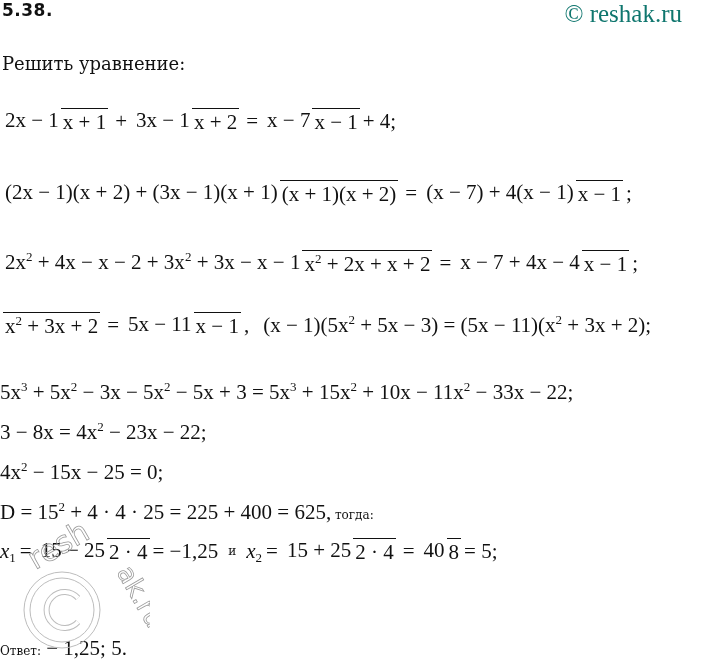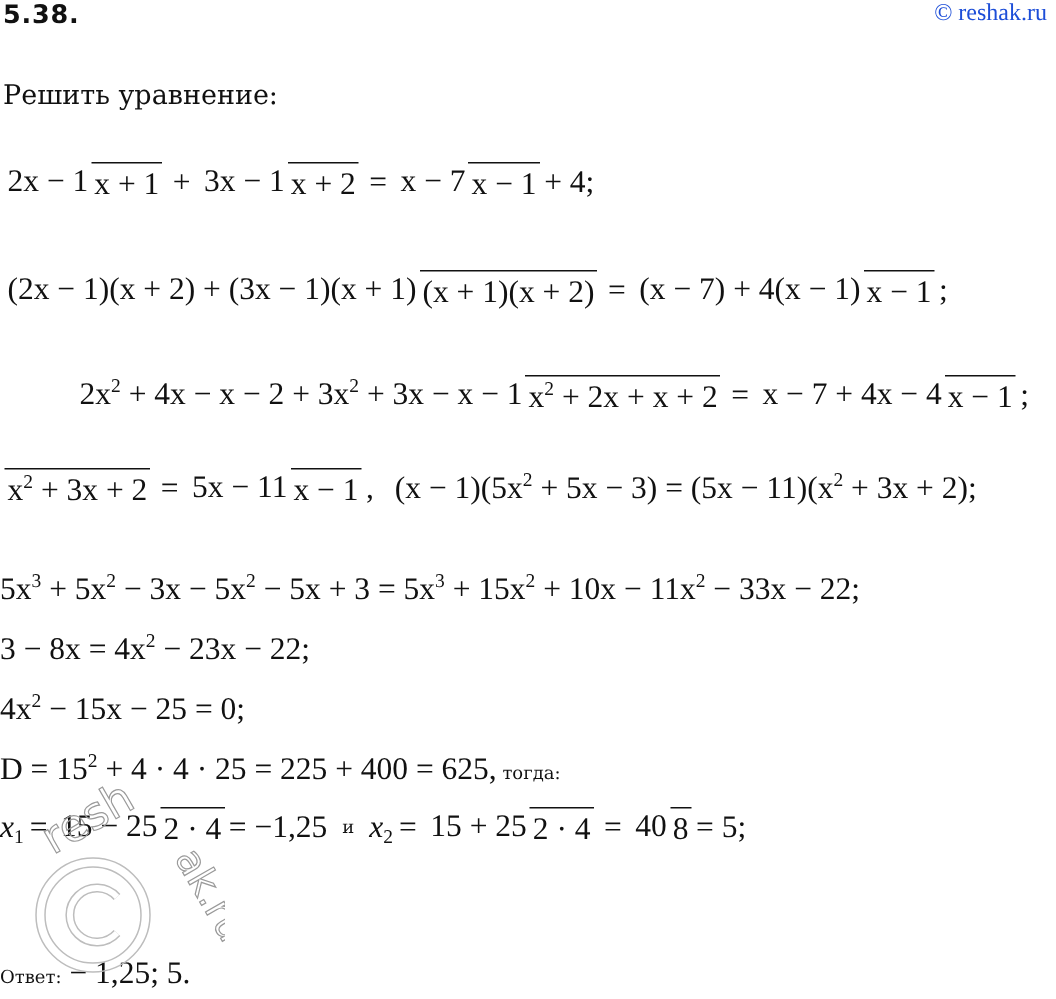--- a/index.html
+++ b/index.html
@@ -2,21 +2,21 @@
 <html><head>
 <meta charset="utf-8">
 <style>
   html, body { margin: 0; padding: 0; background: #ffffff; }
   body {
     width: 704px; height: 666px; position: relative; overflow: hidden;
     color: #111; font-family: "DejaVu Serif", serif;
   }
   .abs { position: absolute; white-space: nowrap; }
   .title { left: 2px; top: 0px; font-family: "DejaVu Sans", sans-serif; font-weight: bold; font-size: 17px; letter-spacing: 0.5px; }
-  .copyright { right: 6px; top: 0px; font-family: "Liberation Serif", serif; font-size: 16px; color: #1d4ed8; }
+  .copyright { right: 22px; top: 0px; font-family: "Liberation Serif", serif; font-size: 25px; color: #0f766e; }
   .task { left: 2px; top: 53px; font-family: "DejaVu Serif", serif; font-size: 18px; }
 
   .math { font-family: "Liberation Serif", serif; font-size: 21px; display: flex; align-items: center; }
   .math i { font-style: italic; }
   .frac { display: inline-flex; flex-direction: row; align-items: center; vertical-align: middle; margin: 0 3px; }
   .frac .num { padding: 0 2px 2px 2px; line-height: 1.1; }
   .frac .den { padding: 2px 2px 0 2px; line-height: 1.1; border-top: 1.5px solid #111; align-self: stretch; text-align: center; font-family: Liberation Serif, serif; }
   .op { margin: 0 4px; }
   sup { font-size: 13px; vertical-align: 8px; line-height: 0; }
   sub { font-size: 13px; vertical-align: -4px; line-height: 0; }
@@ -56,21 +56,21 @@
       <span class="den">(x + 1)(x + 2)</span>
     </span>
   <span class="op">=</span>
   <span class="frac">
       <span class="num">(x − 7) + 4(x − 1)</span>
       <span class="den">x − 1</span>
     </span>
   <span>;</span>
 </div>
 
-<div class="abs math" style="left:0px; top:250px;padding-left:48px;">
+<div class="abs math" style="left:0px; top:250px;">
   <span class="frac">
     <span class="num"><span>2x</span><sup>2</sup><span> + 4x − x − 2 + 3x</span><sup>2</sup><span> + 3x − x − 1</span></span>
     <span class="den"><span>x</span><sup>2</sup><span> + 2x + x + 2</span></span>
   </span>
   <span class="op">=</span>
   <span class="frac">
       <span class="num">x − 7 + 4x − 4</span>
       <span class="den">x − 1</span>
     </span>
   <span>;</span>

